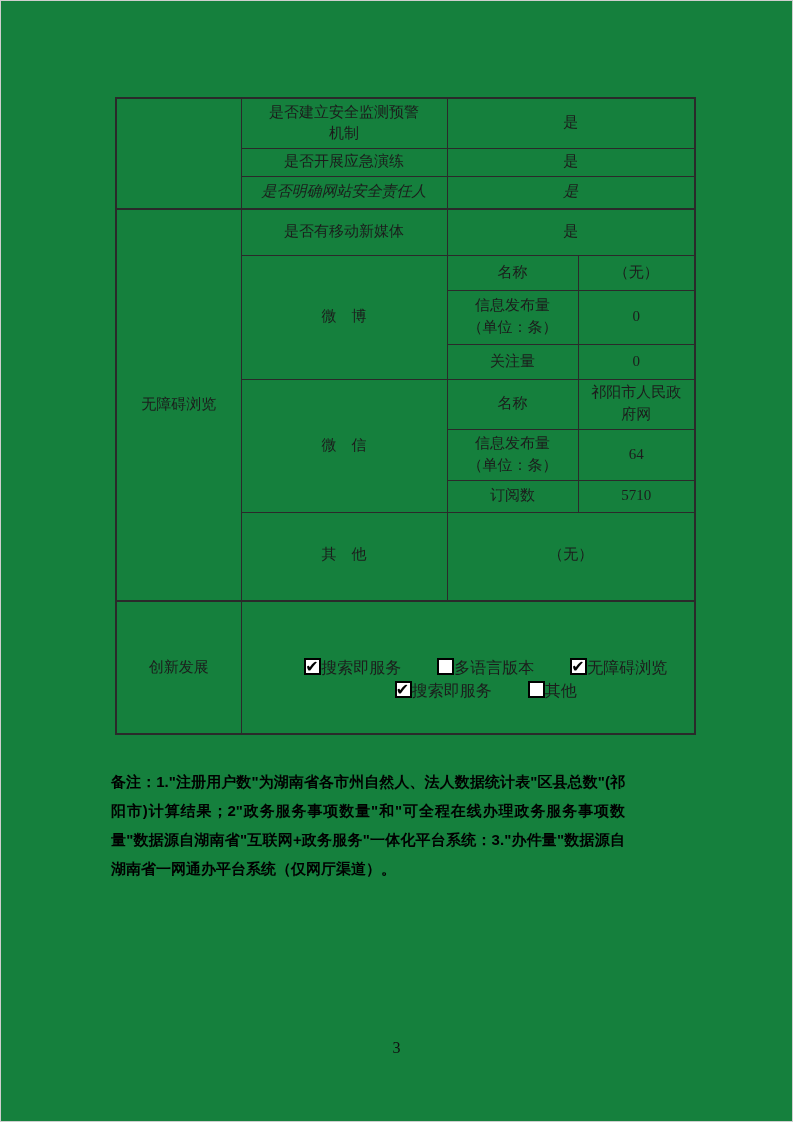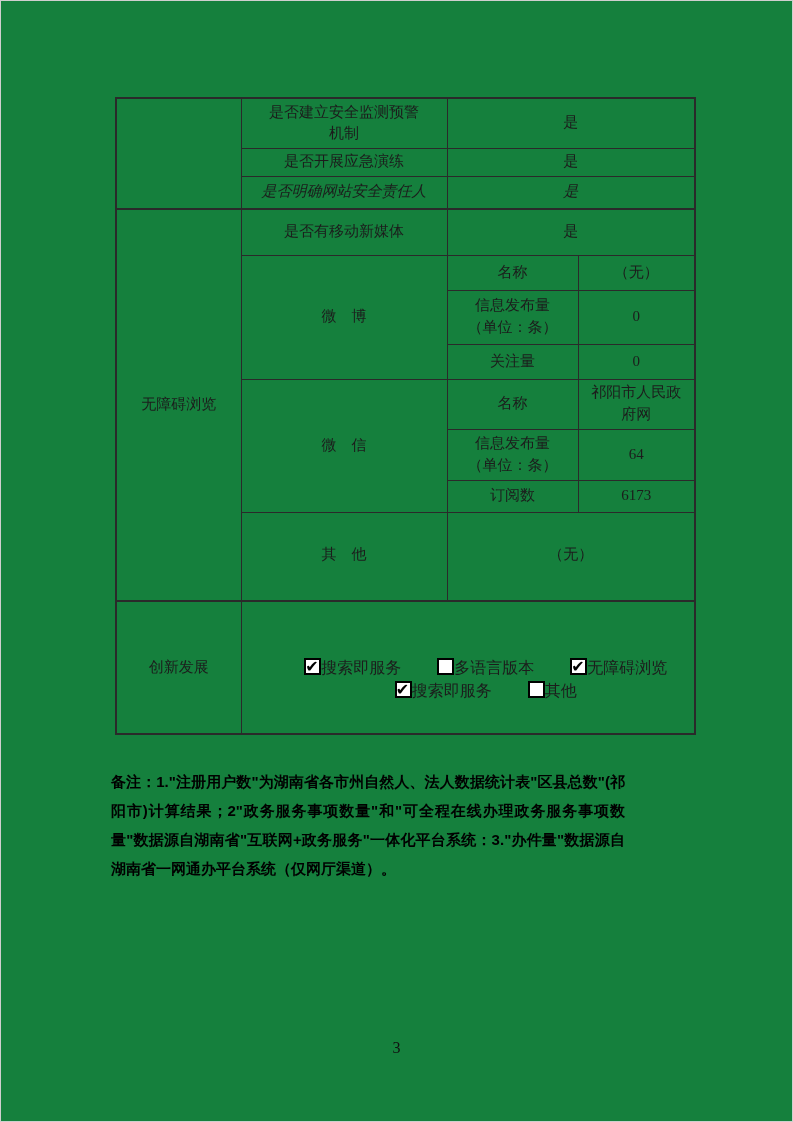--- a/index.html
+++ b/index.html
@@ -147,21 +147,21 @@
         <td>祁阳市人民政
 府网</td>
       </tr>
       <tr class="h51">
         <td>信息发布量
 （单位：条）</td>
         <td>64</td>
       </tr>
       <tr class="h32">
         <td>订阅数</td>
-        <td>6173</td>
+        <td>5710</td>
       </tr>
 
       <tr class="h89">
         <td>其　他</td>
         <td colspan="2">（无）</td>
       </tr>
 
       <tr class="h133 sec-start">
         <td>创新发展</td>
         <td colspan="3" class="cb-cell">

